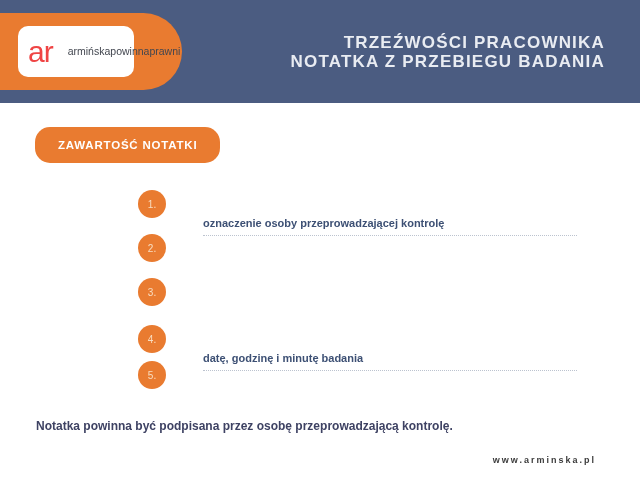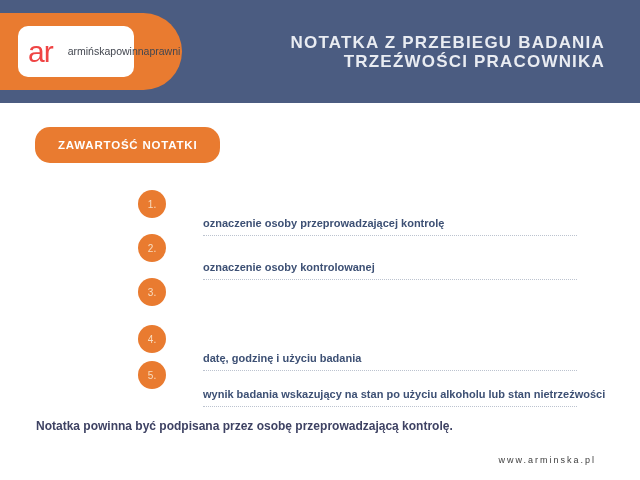--- a/index.html
+++ b/index.html
@@ -128,21 +128,21 @@
     left: 36px; top: 419px;
     font-size: 12px;
     font-weight: 700;
     color: #3e4263;
     white-space: nowrap;
   }
   .website {
     position: absolute;
     right: 44px; top: 455px;
     font-size: 9px;
-    font-weight: 400;
+    font-weight: 700;
     letter-spacing: 2px;
     color: #3c3c3c;
     white-space: nowrap;
   }
 </style>
 </head>
 <body>
 
 <div class="header">
   <div class="logo-pill">
@@ -150,46 +150,44 @@
       <span class="logo-short">ar</span>
       <span class="logo-divider"></span>
       <span class="logo-lines">
         <span>armińska</span>
         <span>powinna</span>
         <span>prawni</span>
       </span>
     </div>
   </div>
   <div class="header-title">
+    <span>TRZEŹWOŚCI PRACOWNIKA</span>
     <span>NOTATKA Z PRZEBIEGU BADANIA</span>
-    <span>TRZEŹWOŚCI PRACOWNIKA</span>
   </div>
 </div>
 
 <div class="badge">ZAWARTOŚĆ NOTATKI</div>
 
 <div class="list-row row-1">
   <span class="num-circle">1.</span>
   <div class="row-text">oznaczenie osoby przeprowadzającej kontrolę</div>
 </div>
 
 <div class="list-row row-2">
   <span class="num-circle">2.</span>
-  <div class="row-text">oznaczenie osoby kontrolowanej</div>
 </div>
 
 <div class="list-row row-3">
   <span class="num-circle">3.</span>
 </div>
 
 <div class="list-row row-4">
   <span class="num-circle">4.</span>
-  <div class="row-text">datę, godzinę i użyciu badania</div>
+  <div class="row-text">datę, godzinę i minutę badania</div>
 </div>
 
 <div class="list-row row-5">
   <span class="num-circle">5.</span>
-  <div class="row-text">wynik badania wskazujący na stan po użyciu alkoholu lub stan nietrzeźwości</div>
 </div>
 
 <div class="closing-note">Notatka powinna być podpisana przez osobę przeprowadzającą kontrolę.</div>
 
 <div class="website">www.arminska.pl</div>
 
 </body></html>

